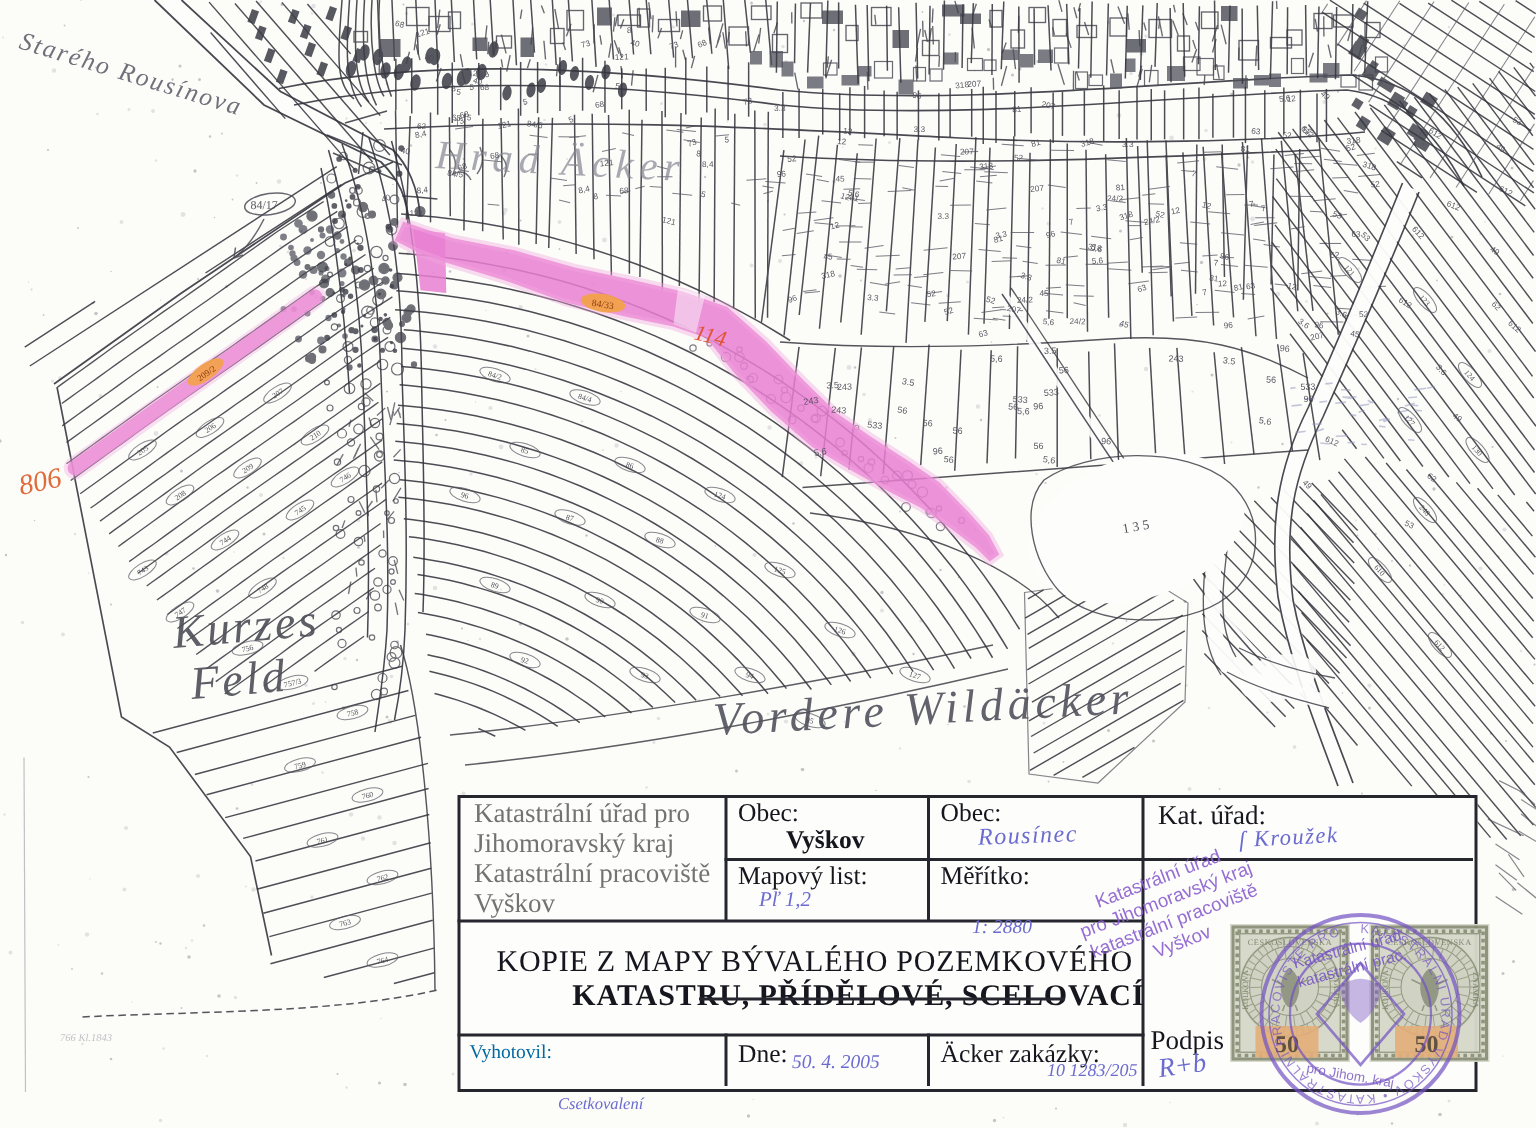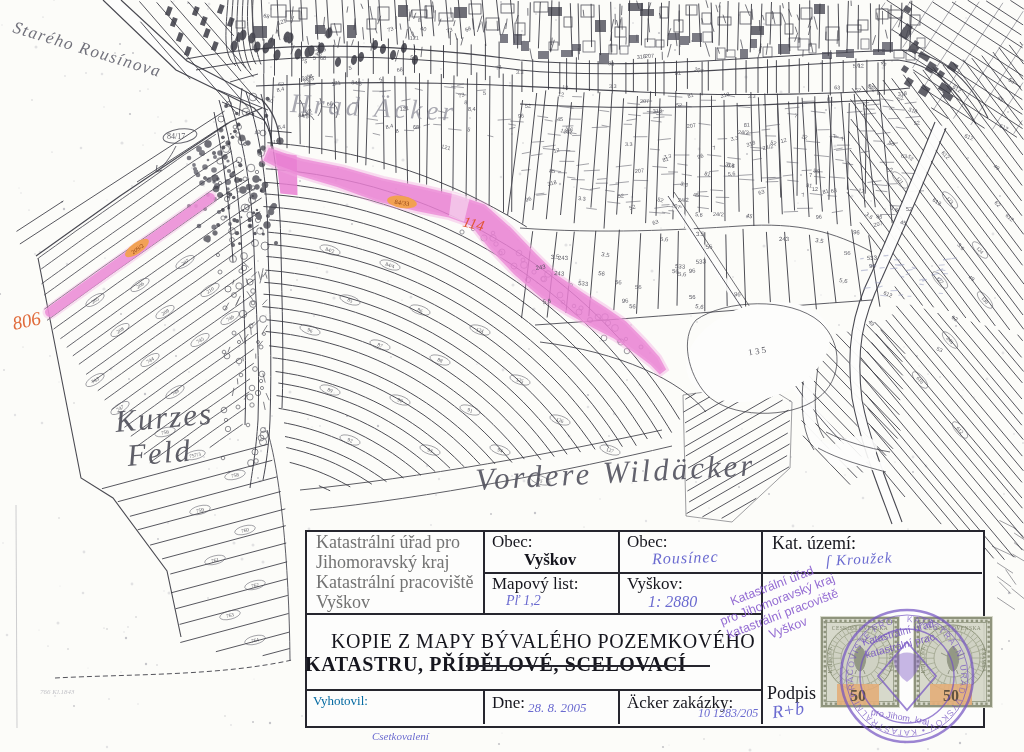--- a/index.html
+++ b/index.html
@@ -2204,33 +2204,33 @@
 <div class="abs" style="left:483px;top:572px;width:499px;height:2px;background:#26262e"></div>
 <div class="abs" style="left:305px;top:613px;width:458px;height:2px;background:#26262e"></div>
 <div class="abs" style="left:305px;top:689px;width:458px;height:2px;background:#26262e"></div>
 <div class="abs" style="left:483px;top:689px;width:2px;height:35px;background:#26262e"></div>
 <div class="abs" style="left:618px;top:689px;width:2px;height:35px;background:#26262e"></div>
 <div class="abs" style="left:316px;top:532px;width:168px;font-size:18px;line-height:20px;color:#737373">Katastrální úřad pro Jihomoravský kraj Katastrální pracoviště Vyškov</div>
 <div class="abs" style="left:492px;top:532px;font-size:17px;color:#16161e">Obec:</div>
 <div class="abs" style="left:524px;top:550px;font-size:17px;font-weight:bold;color:#16161e">Vyškov</div>
 <div class="abs" style="left:627px;top:532px;font-size:17px;color:#16161e">Obec:</div>
 <div class="abs hand" style="left:652px;top:549px;font-size:16px;letter-spacing:1px;transform:rotate(-2deg)">Rousínec</div>
-<div class="abs" style="left:772px;top:533px;font-size:18px;color:#16161e">Kat. území:</div>
+<div class="abs" style="left:772px;top:533px;font-size:18px;color:#16161e">Kat. úřad:</div>
 <div class="abs hand" style="left:826px;top:551px;font-size:15px;letter-spacing:1px;transform:rotate(-3deg)">ſ Kroužek</div>
 <div class="abs" style="left:492px;top:574px;font-size:17px;color:#16161e">Mapový list:</div>
 <div class="abs hand" style="left:506px;top:593px;font-size:14px">Pľ 1,2</div>
-<div class="abs" style="left:627px;top:574px;font-size:17px;color:#16161e">Vyškov:</div>
-<div class="abs hand" style="left:648px;top:593px;font-size:16px">1: 2880</div>
+<div class="abs" style="left:627px;top:574px;font-size:17px;color:#16161e">Měřítko:</div>
+<div class="abs hand" style="left:648px;top:610px;font-size:13px">1: 2880</div>
 <div class="abs" style="left:331px;top:630px;white-space:nowrap;font-size:20px;font-weight:normal;letter-spacing:0.5px;color:#16161e">KOPIE Z MAPY BÝVALÉHO POZEMKOVÉHO</div>
-<div class="abs" style="left:305px;top:653px;width:458px;text-align:left;font-size:20px;font-weight:bold;letter-spacing:0.6px;color:#16161e">KATASTRU, PŘÍDĚLOVÉ, SCELOVACÍ</div>
+<div class="abs" style="left:305px;top:653px;width:458px;text-align:right;font-size:20px;font-weight:bold;letter-spacing:0.6px;color:#16161e">KATASTRU, PŘÍDĚLOVÉ, SCELOVACÍ</div>
 <div class="abs" style="left:466px;top:665px;width:244px;height:2px;background:#26262e"></div>
 <div class="abs" style="left:313px;top:693px;font-size:13px;color:#0369a1">Vyhotovil:</div>
 <div class="abs hand" style="left:372px;top:730px;font-size:11px">Csetkovalení</div>
 <div class="abs" style="left:492px;top:693px;font-size:17px;color:#16161e">Dne:</div>
-<div class="abs hand" style="left:528px;top:700px;font-size:13px">28. 8. 2005</div>
+<div class="abs hand" style="left:528px;top:700px;font-size:13px">50. 4. 2005</div>
 <div class="abs" style="left:627px;top:693px;font-size:17px;color:#16161e">Äcker zakázky:</div>
 <div class="abs hand" style="left:698px;top:706px;font-size:12px">10 1283/205</div>
 <div class="abs" style="left:767px;top:683px;font-size:18px;color:#16161e">Podpis</div>
 <div class="abs hand" style="left:772px;top:700px;font-size:18px;transform:rotate(-8deg)">R+b</div>
 <svg width="1024" height="752" viewBox="0 0 1024 752" style="position:absolute;left:0;top:0">
       <g transform="translate(820,616)" opacity="0.96">
         <rect x="0" y="0" width="80" height="92" fill="#d6d8ca"></rect>
         <rect x="2" y="2" width="76" height="88" fill="none" stroke="#8b9078" stroke-width="2"></rect>
         <rect x="6.5" y="6.5" width="67" height="79" fill="none" stroke="#8b9078" stroke-width="0.8"></rect>
         <g fill="#8b9078">

